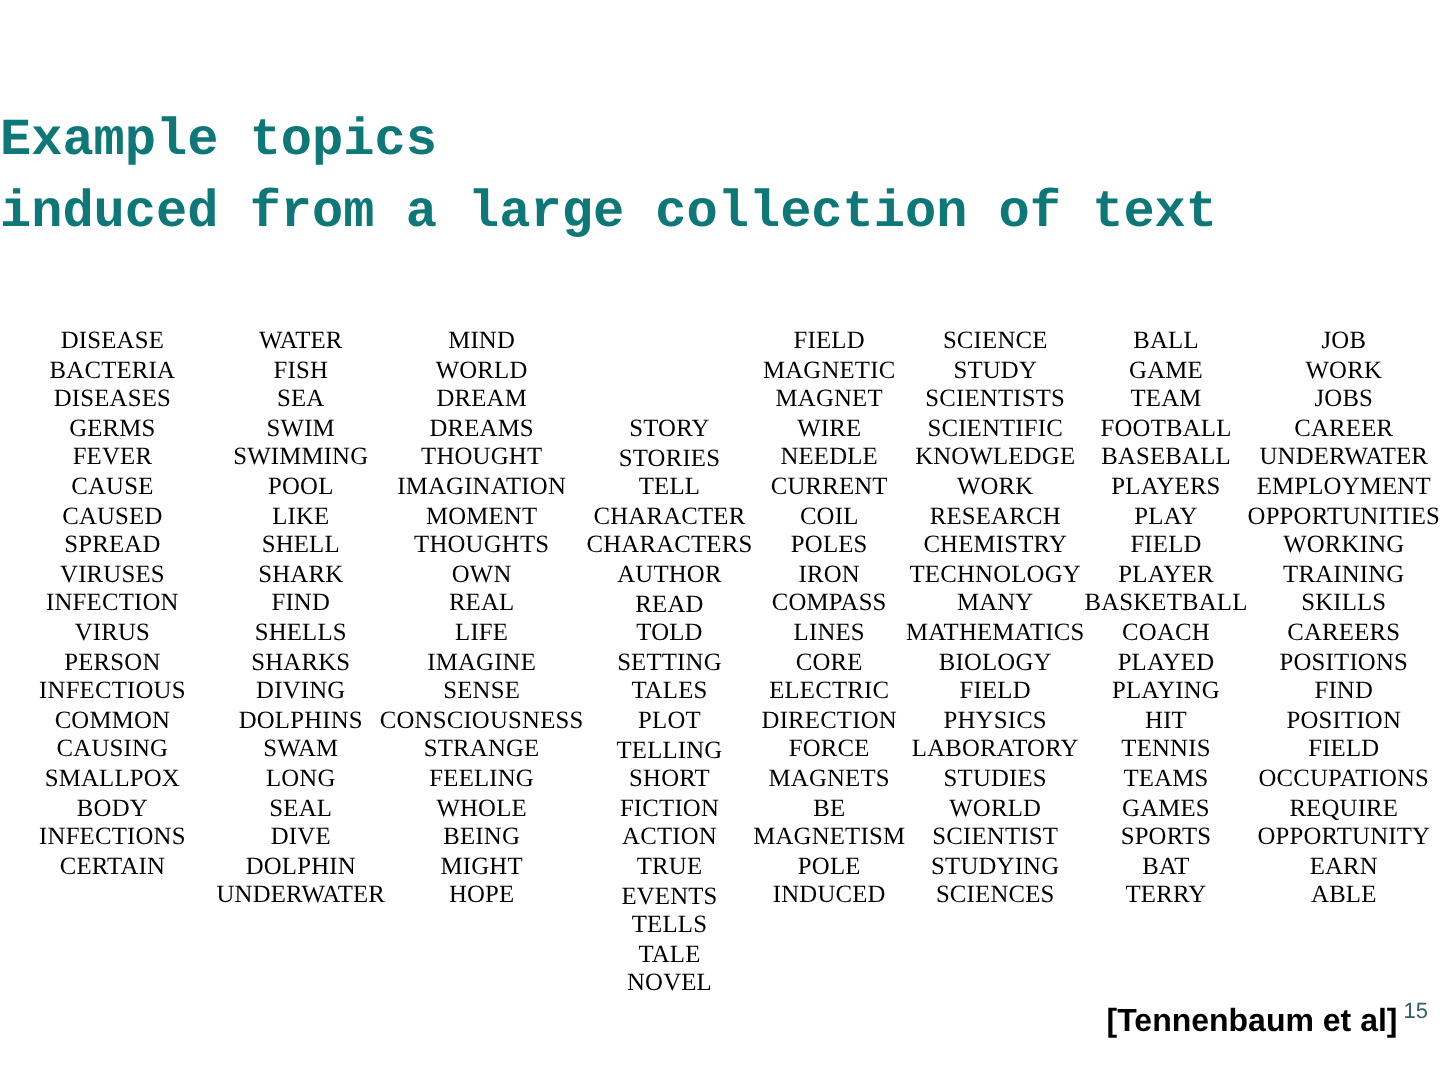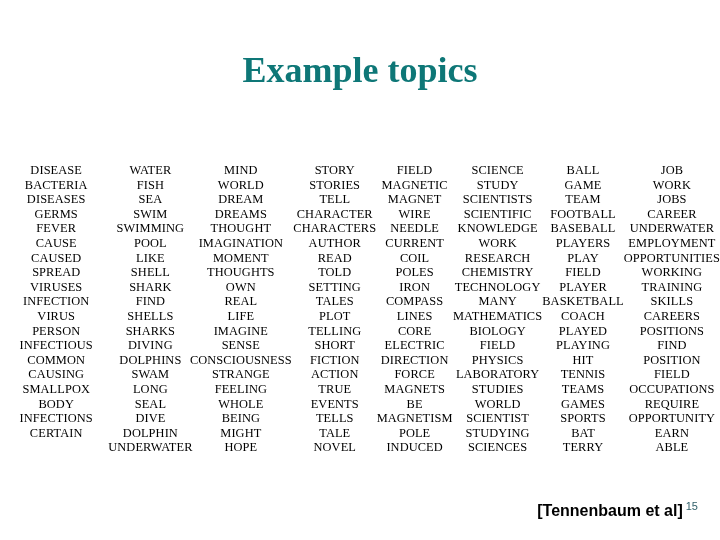--- a/index.html
+++ b/index.html
@@ -14,24 +14,23 @@
     overflow: hidden;
     position: relative;
   }
 
   
   #title-block {
     position: absolute;
     left: 0;
     top: 52px;
     width: 720px;
-    text-align: center;
-    font-family: Liberation Serif, serif;
+    font-family: Liberation Mono, monospace;
     font-weight: bold;
-    font-size: 36px;
+    font-size: 26px;
     line-height: 36px;
     color: #0e7777;
     letter-spacing: 0px;
   }
   #title-line-1 { display: block; }
   #title-line-2 { display: block; }
 
   
   #topics-grid {
     position: absolute;
@@ -56,34 +55,34 @@
   }
   .topic-word {
     display: block;
     letter-spacing: 0.1px;
   }
 
   
   .col-0 { width: 120px; }
   .col-1 { width: 76px;  }
   .col-2 { width: 112px; }
-  .col-3 { width: 86px;  }
+  .col-3 { width: 86px; margin-top: 44px;  }
   .col-4 { width: 82px;  }
   .col-5 { width: 90px;  }
   .col-6 { width: 82px;  }
   .col-7 { width: 98px;  }
 
   
   #footer {
     position: absolute;
     left: 0;
     top: 500px;
     width: 720px;
     text-align: right;
-    padding-right: 22px;
+    padding-right: 6px;
     box-sizing: border-box;
   }
   #citation {
     font-family: "Liberation Sans", "DejaVu Sans", sans-serif;
     font-weight: bold;
     font-size: 16px;
     color: #000000;
   }
   #page-number {
     font-family: "Liberation Sans", "DejaVu Sans", sans-serif;
@@ -91,20 +90,21 @@
     color: #31606a;
     vertical-align: super;
     margin-left: 3px;
   }
 </style>
 </head>
 <body>
 
 <div id="title-block" style="color: rgb(14, 119, 119);">
   <span id="title-line-1">Example topics</span>
+  <span id="title-line-2">induced from a large collection of text</span>
 </div>
 
 <div id="topics-grid">
     <div class="topic-column col-0">
       <span class="topic-word">DISEASE</span>
       <span class="topic-word">BACTERIA</span>
       <span class="topic-word">DISEASES</span>
       <span class="topic-word">GERMS</span>
       <span class="topic-word">FEVER</span>
       <span class="topic-word">CAUSE</span>

